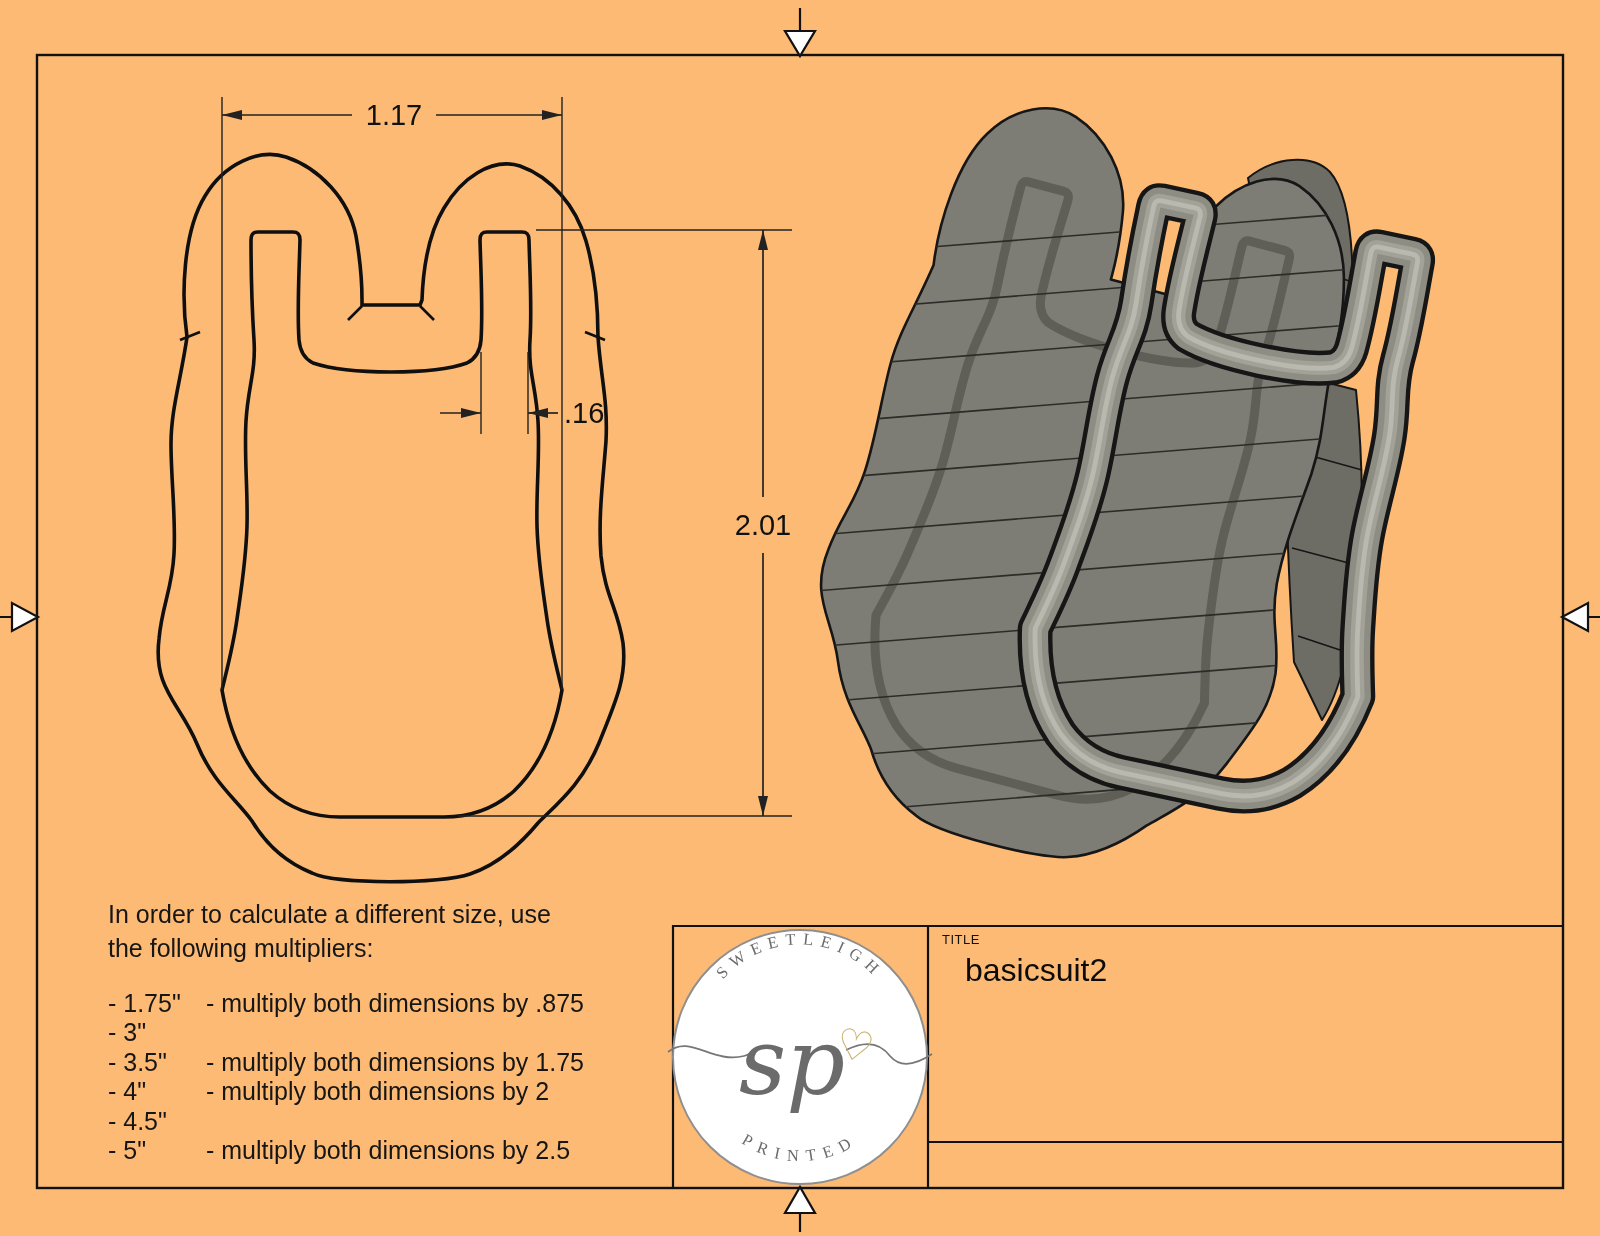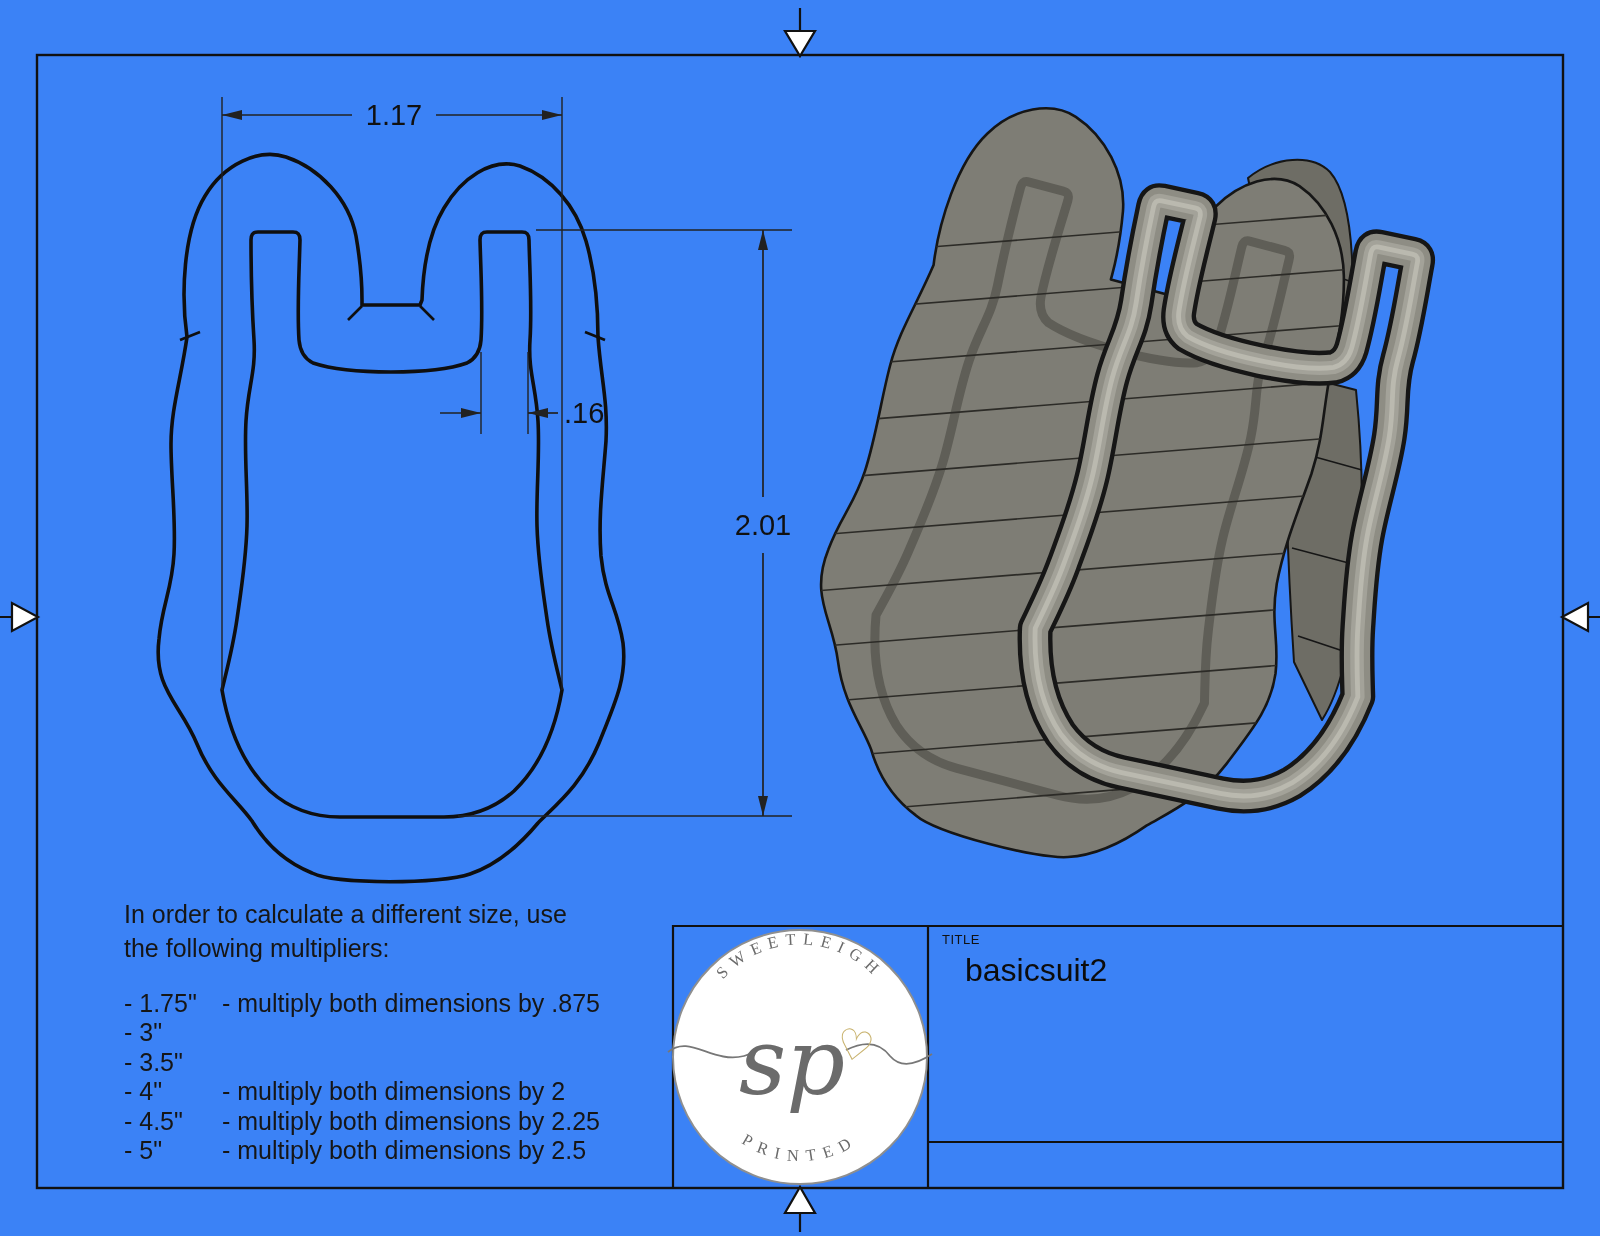--- a/index.html
+++ b/index.html
@@ -1,22 +1,22 @@
 <!DOCTYPE html>
 <html><head>
 <meta charset="utf-8">
 <style>
   html,body{margin:0;padding:0;background:#e8e8e8;}
   .sheet{
-    position:relative;width:1600px;height:1236px;background:#3b82f6;
+    position:relative;width:1600px;height:1236px;background:#fdba74;
     font-family:"Liberation Sans", sans-serif;color:#1a1a1a;overflow:hidden;
   }
   .sheet svg{position:absolute;left:0;top:0;}
   .note{
-    position:absolute;left:124px;top:897px;width:600px;
+    position:absolute;left:108px;top:897px;width:600px;
     font-size:25px;line-height:34px;color:#161616;
   }
   .note .intro{margin-bottom:24px;}
   .note .rows{line-height:29.4px;}
   .note .row{display:flex;}
   .note .size{width:98px;flex:0 0 98px;white-space:pre;}
   .note .rule{white-space:pre;}
   .tb-title-label{
     position:absolute;left:942px;top:932px;font-size:13px;color:#111;letter-spacing:.5px;
   }
@@ -177,28 +177,28 @@
     <div class="rows">
       <div class="row">
         <span class="size">- 1.75"</span>
         <span class="rule">- multiply both dimensions by .875</span>
       </div>
       <div class="row">
         <span class="size">- 3"</span>
       </div>
       <div class="row">
         <span class="size">- 3.5"</span>
+        <span class="rule">- multiply both dimensions by 1.75</span>
       </div>
       <div class="row">
         <span class="size">- 4"</span>
         <span class="rule">- multiply both dimensions by 2</span>
       </div>
       <div class="row">
         <span class="size">- 4.5"</span>
-        <span class="rule">- multiply both dimensions by 2.25</span>
       </div>
       <div class="row">
         <span class="size">- 5"</span>
         <span class="rule">- multiply both dimensions by 2.5</span>
       </div>
     </div>
   </div>
 
   <div class="tb-title-label">TITLE</div>
   <div class="tb-title">basicsuit2</div>

